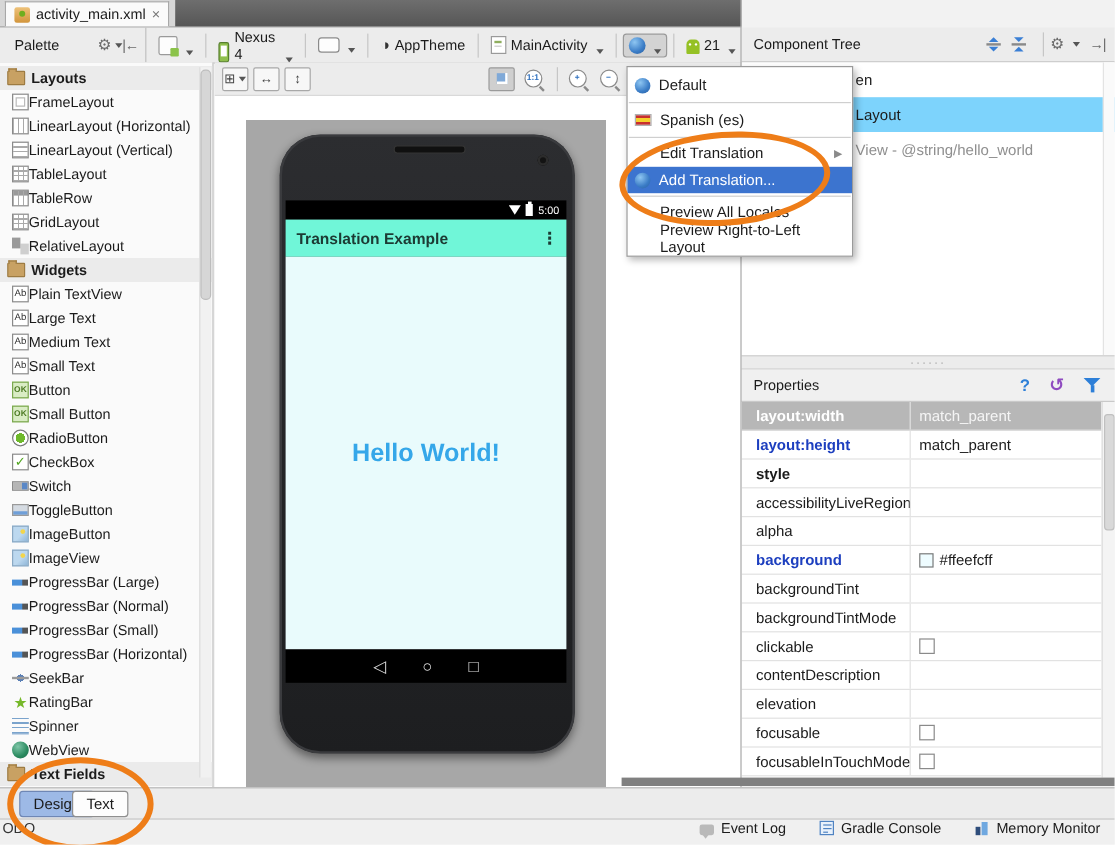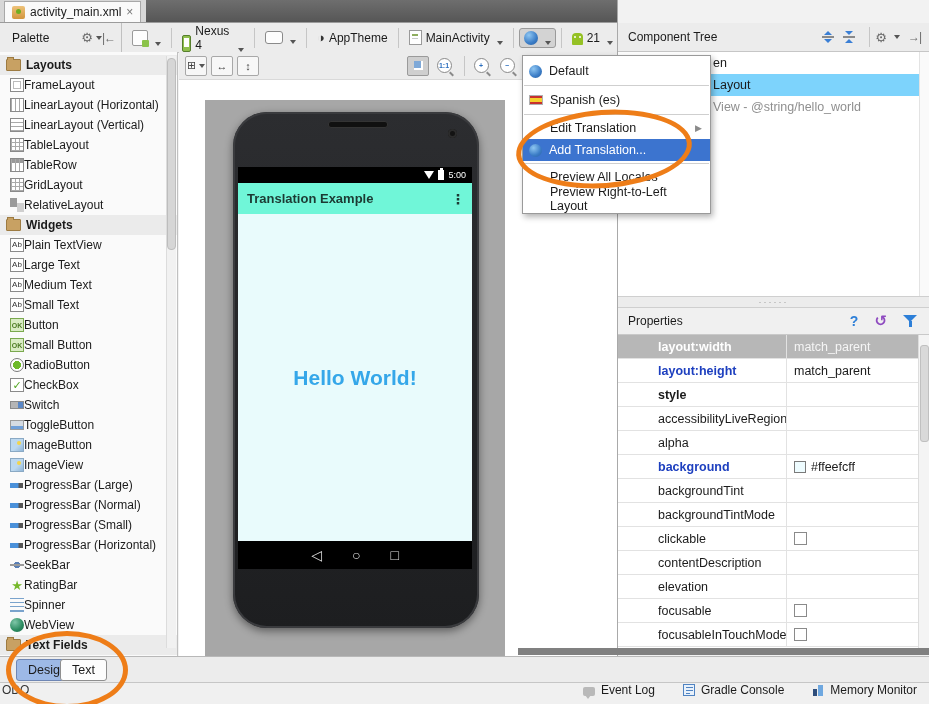--- a/index.html
+++ b/index.html
@@ -118,39 +118,39 @@
   #ptime{color:#fff;font-size:9px;}
   #pactionbar{height:31px;display:flex;align-items:center;}
   #ptitle{flex:1;padding-left:9px;font-size:13px;font-weight:bold;color:#1c3a33;}
   #poverflow{padding-right:7px;color:#1c3a33;font-size:14px;font-weight:bold;}
   #pcontent{height:327px;position:relative;}
   #hello{position:absolute;left:0;top:152px;width:100%;text-align:center;font-size:21px;font-weight:bold;}
   #pnav{height:28px;background:#000;display:flex;align-items:center;justify-content:center;gap:30px;color:#dedede;font-size:14px;}
 
   
   #tree{left:618px;top:52px;width:311px;height:244px;background:#fff;}
-  .tree-row{height:22px;display:flex;align-items:center;padding-left:95px;font-size:12.5px;}
+  .tree-row{height:29px;display:flex;align-items:center;padding-left:95px;font-size:12.5px;}
   .tree-row.sel{background:#7dd3fc;}
   .tree-row.muted{color:#8f8f8f;}
   #tree-scroll{left:919px;top:52px;width:10px;height:244px;background:#fafafa;border-left:1px solid #e3e3e3;}
 
   
   #prop-splitter{left:618px;top:296px;width:311px;height:12px;background:#ececec;border-top:1px solid #cfcfcf;border-bottom:1px solid #cfcfcf;
       text-align:center;color:#9a9a9a;font-size:9px;line-height:10px;letter-spacing:2px;box-sizing:border-box;}
   #prop-header{left:618px;top:308px;width:311px;height:27px;background:#f0f0f0;border-bottom:1px solid #c9c9c9;
       display:flex;align-items:center;box-sizing:border-box;}
   #prop-title{flex:1;padding-left:10px;}
   #prop-help{color:#2d7fd8;font-weight:bold;font-size:14px;margin-right:16px;}
   #prop-undo{color:#8f4bc0;font-weight:bold;font-size:15px;margin-right:16px;}
   .funnel{position:relative;width:14px;height:13px;margin-right:12px;}
   .funnel::before{content:"";position:absolute;left:0;top:0;border-left:7px solid transparent;border-right:7px solid transparent;border-top:7px solid #2d7fd8;}
   .funnel::after{content:"";position:absolute;left:5.5px;top:6px;width:3px;height:6px;background:#2d7fd8;}
   #prop-table{left:618px;top:335px;width:300px;height:313px;background:#fff;overflow:hidden;}
   .prop-row{height:24px;display:flex;border-bottom:1px solid #e2e2e2;box-sizing:border-box;font-size:12.5px;}
-  .prop-name{width:140px;display:flex;align-items:center;padding-left:12px;box-sizing:border-box;margin-left:28px;}
+  .prop-name{width:140px;display:flex;align-items:center;padding-left:12px;box-sizing:border-box;}
   .prop-value{flex:1;display:flex;align-items:center;padding-left:7px;border-left:1px solid #e2e2e2;gap:5px;}
   .prop-row.sel{background:#b7b7b7;}
   .prop-row.sel .prop-name{color:#fff;font-weight:bold;}
   .prop-row.sel .prop-value{color:#f5f5f5;}
   .pn-blue{color:#1d3fbf;font-weight:bold;}
   .pn-bold{font-weight:bold;}
   .cb{width:13px;height:13px;border:1px solid #8a8a8a;background:#fff;box-sizing:border-box;}
   .sw{width:12px;height:12px;border:1px solid #7a7a7a;background:#eefcff;box-sizing:border-box;}
   #prop-scroll{left:918px;top:335px;width:11px;height:313px;background:#f4f4f4;border-left:1px solid #ddd;box-sizing:border-box;}
   #prop-thumb{left:920px;top:345px;width:7px;height:95px;background:#d9d9d9;border:1px solid #c0c0c0;border-radius:3px;}

